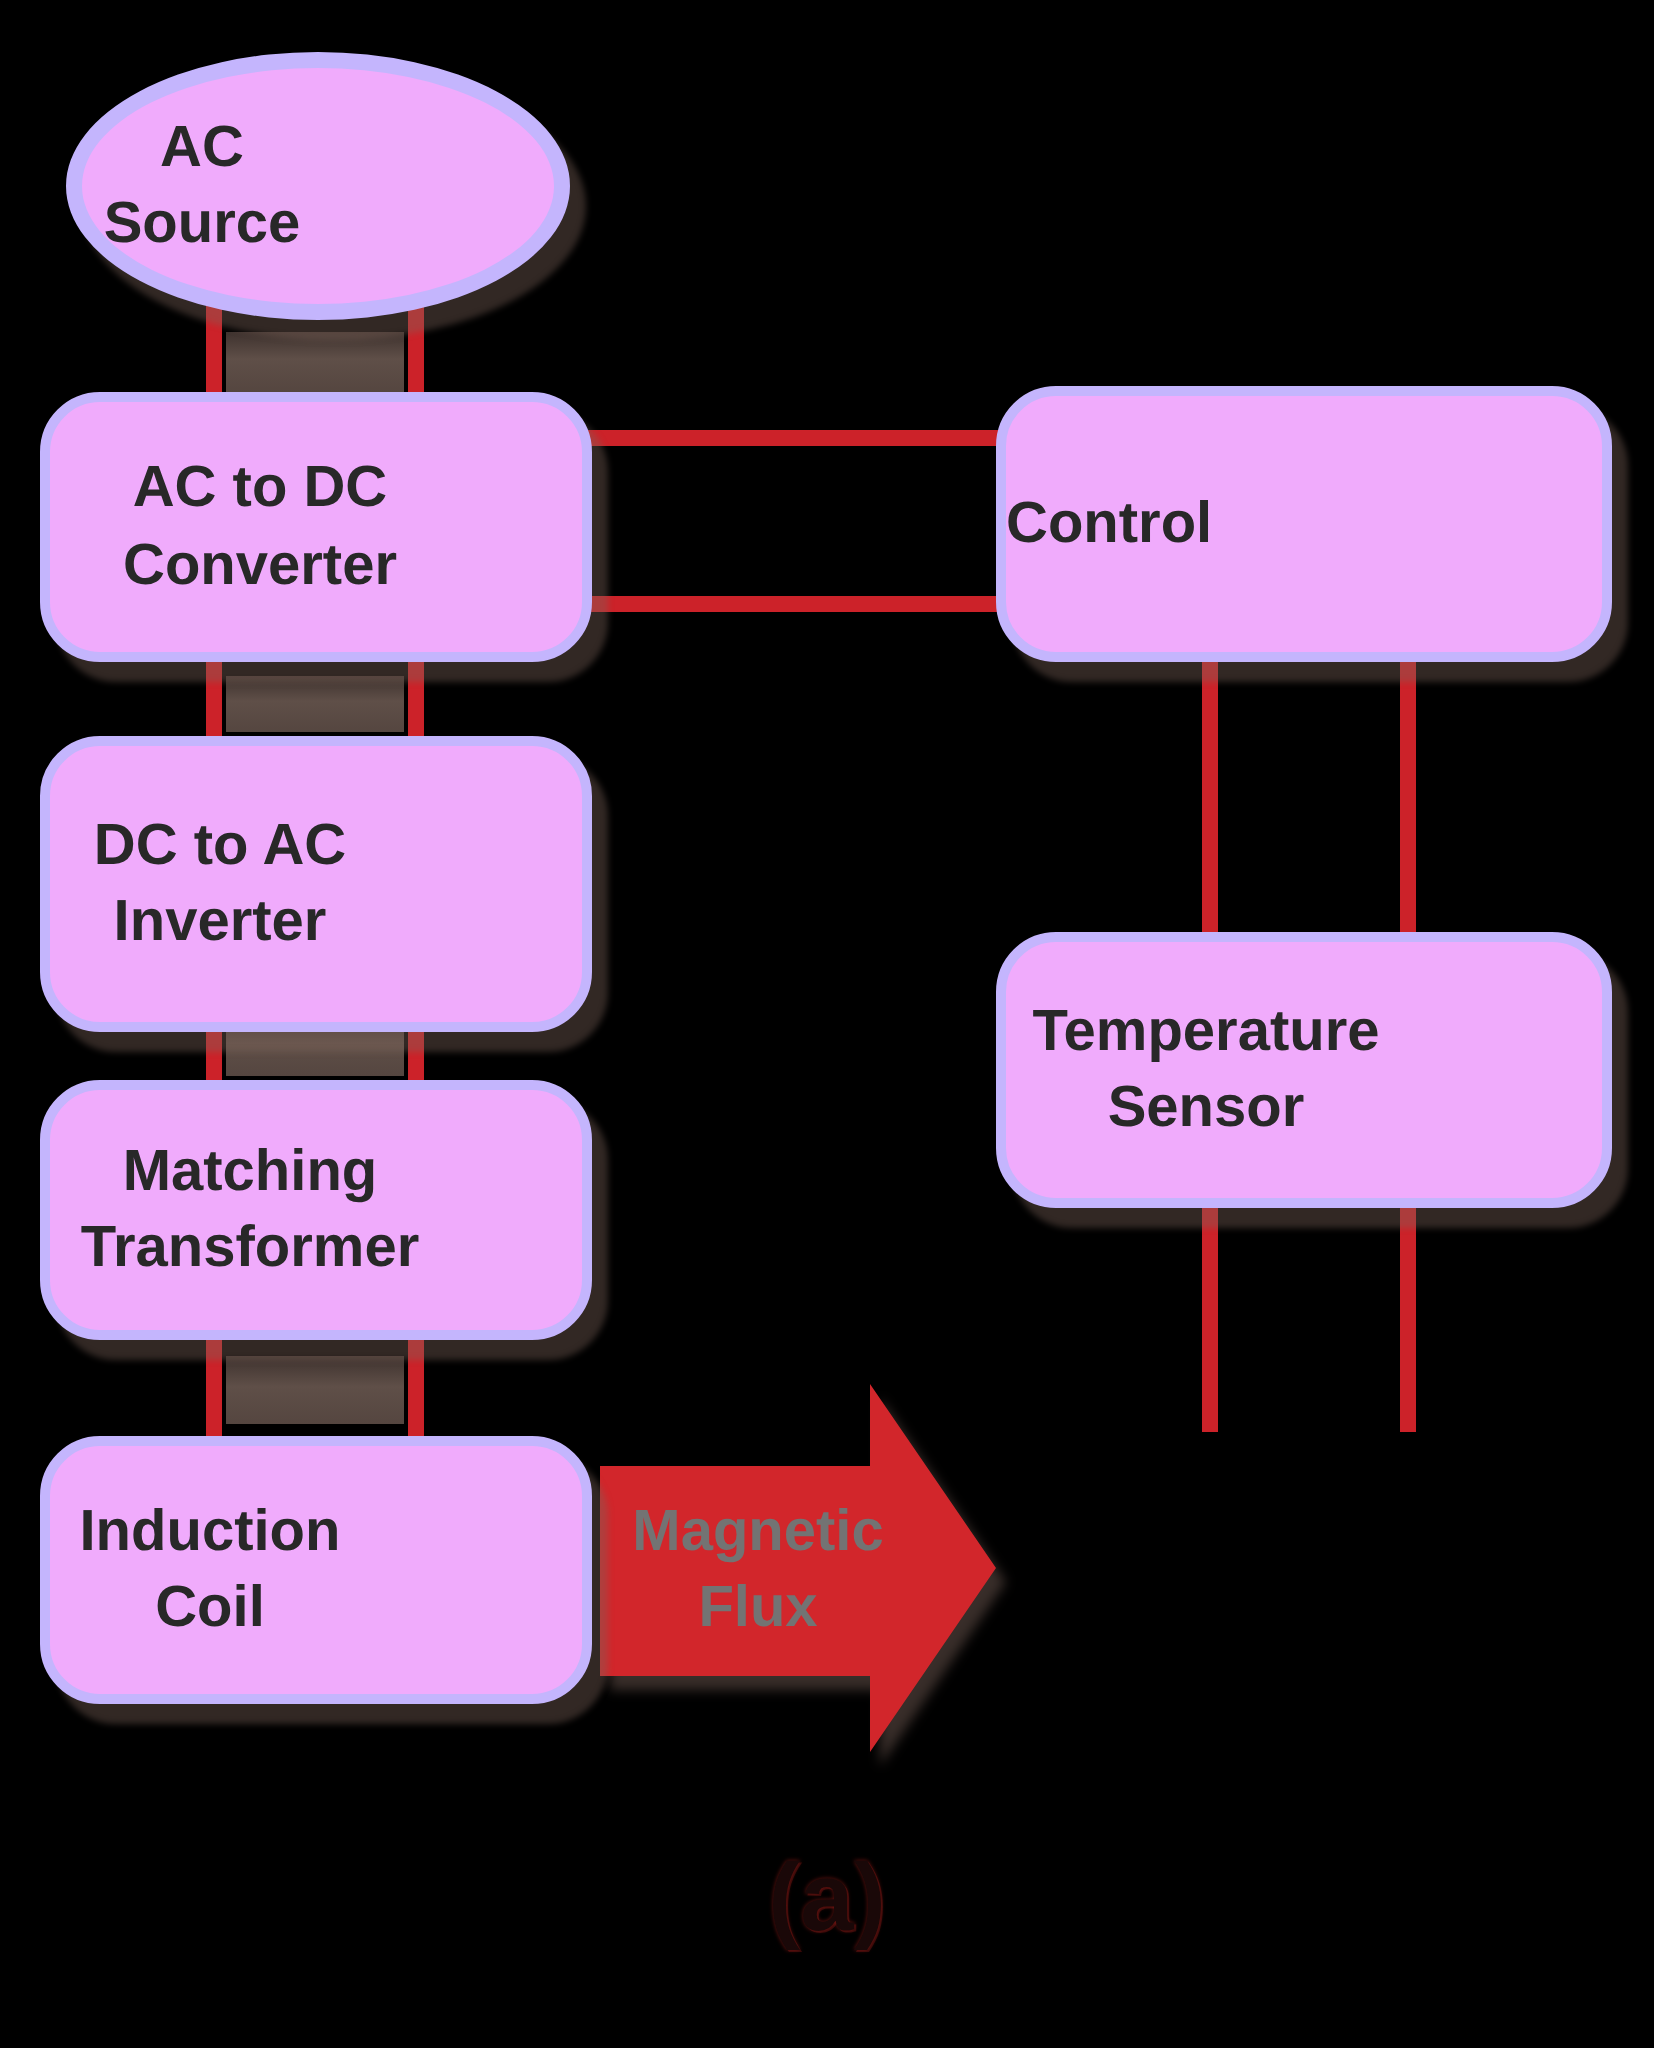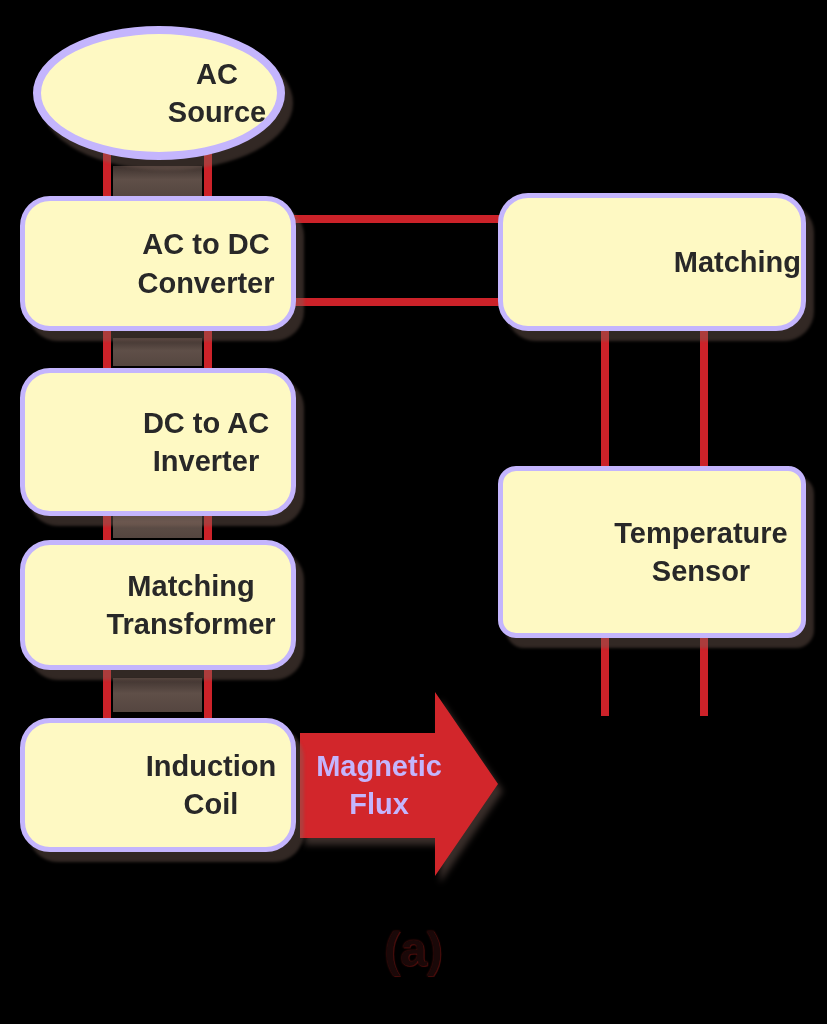--- a/index.html
+++ b/index.html
@@ -12,26 +12,26 @@
     width: 827px;
     height: 1024px;
     background: #000000;
     overflow: hidden;
     font-family: "Liberation Sans", sans-serif;
   }
 
   
   .node {
     position: absolute;
-    background: #fef9c3;
+    background: #f0abfc;
     border: 5px solid #c4b5fd;
     box-sizing: border-box;
     display: flex;
     align-items: center;
-    justify-content: flex-end;
+    justify-content: flex-start;
     box-shadow: 8px 10px 3px rgba(125, 100, 90, 0.40);
     z-index: 3;
   }
   .rounded { border-radius: 30px; }
   .ellipse {
     border-radius: 50%;
     border-width: 8px;
   }
   .node-label {
     font-weight: bold;
@@ -44,21 +44,21 @@
   
   .col-left  { left: 20px;  width: 276px; }
   .col-right { left: 498px; width: 308px; }
 
   #node-ac-source            { left: 33px; top: 26px; width: 252px; height: 134px; }
   #node-ac-to-dc-converter   { top: 196px; height: 135px; padding-left: 20px; }
   #node-dc-to-ac-inverter    { top: 368px; height: 148px; }
   #node-matching-transformer { top: 540px; height: 130px; }
   #node-induction-coil       { top: 718px; height: 134px; }
   #node-control              { top: 193px; height: 138px; }
-  #node-temperature-sensor   { top: 466px; height: 172px; border-radius: 18px; }
+  #node-temperature-sensor   { top: 466px; height: 138px; }
   #node-work-piece           { top: 712px; height: 140px; }
 
   
   .vline, .hline {
     position: absolute;
     background: #cc2229;
     z-index: 2;
   }
   .vline { width: 8px; }
   .hline { height: 8px; }
@@ -118,21 +118,21 @@
     top: 41px;
     width: 150px;
     height: 105px;
     display: flex;
     align-items: center;
     justify-content: center;
     text-align: center;
     font-weight: bold;
     font-size: 29px;
     line-height: 1.3;
-    color: #c4b5fd;
+    color: #737373;
     z-index: 2;
   }
 
   
   #caption {
     position: absolute;
     left: 0;
     right: 0;
     top: 922px;
     text-align: center;
@@ -173,21 +173,21 @@
 
   <div class="node ellipse" id="node-ac-source">
     <span class="node-label" style="width:120px">AC Source</span>
   </div>
 
   <div class="node rounded col-left" id="node-ac-to-dc-converter">
     <span class="node-label" style="width:170px">AC to DC Converter</span>
   </div>
 
   <div class="node rounded col-right" id="node-control">
-    <span class="node-label">Matching</span>
+    <span class="node-label">Control</span>
   </div>
 
   <div class="node rounded col-left" id="node-dc-to-ac-inverter">
     <span class="node-label" style="width:170px">DC to AC Inverter</span>
   </div>
 
   <div class="node rounded col-right" id="node-temperature-sensor">
     <span class="node-label" style="width:200px">Temperature Sensor</span>
   </div>
 

